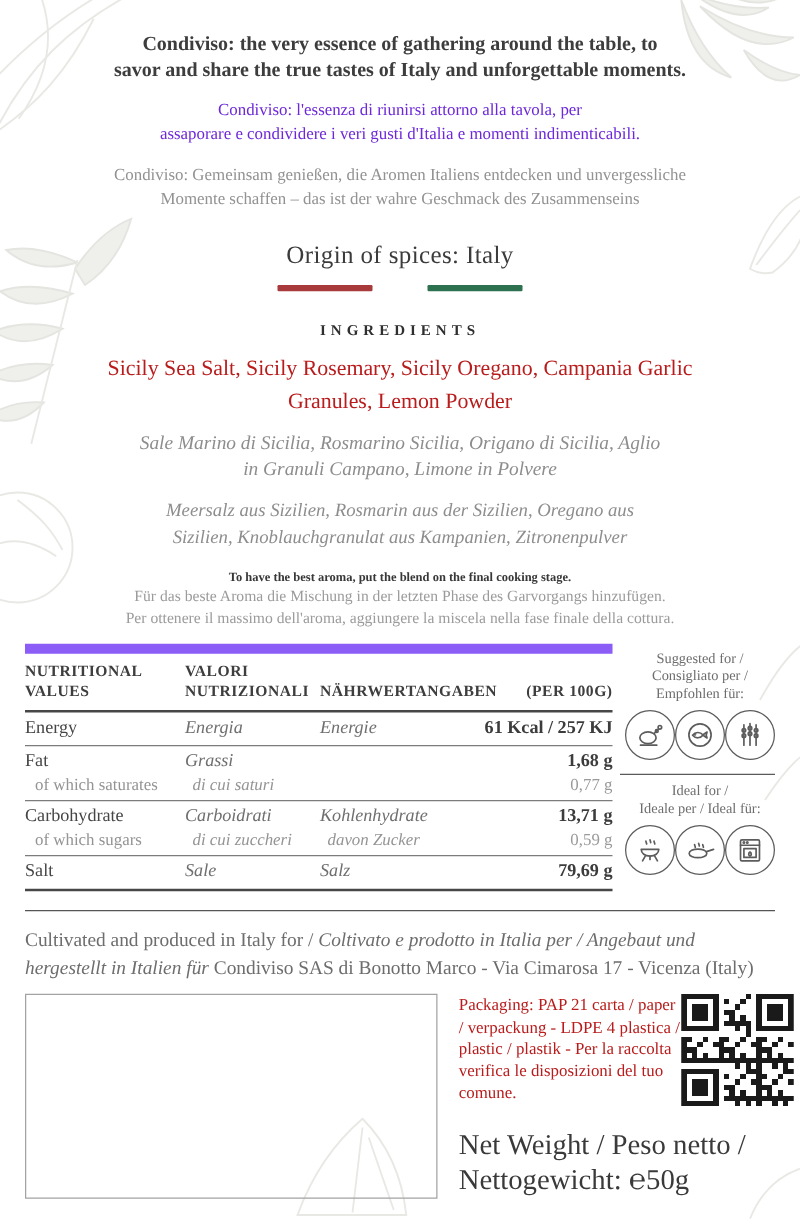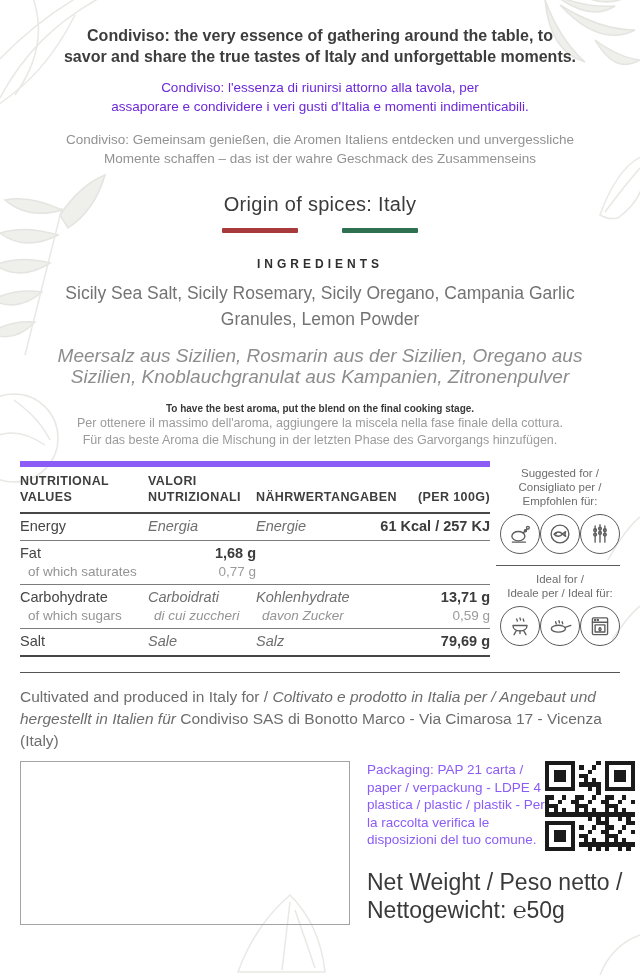--- a/index.html
+++ b/index.html
@@ -1,41 +1,41 @@
 <!DOCTYPE html>
 <html><head>
 <meta charset="utf-8">
 <style>
   html,body{margin:0;padding:0;}
   body{font-family:"Liberation Sans","DejaVu Sans",sans-serif;background:#ffffff;}
-  .page{position:relative;width:640px;height:975px;background:#fff;overflow:hidden;}
+  .page{position:relative;width:640px;height:975px;background:#fff;overflow:hidden;font-family:Liberation Serif, serif;}
   .deco{position:absolute;inset:0;pointer-events:none;}
   .content{position:relative;padding:0 20px;}
 
   .center{text-align:center;}
   .preline{white-space:pre-line;}
 
   .h-en{margin:25px auto 0;max-width:555px;font-size:16px;line-height:21px;font-weight:700;color:#3d3d3d;}
   .h-it{margin:11px auto 0;max-width:560px;font-size:13.5px;line-height:19px;color:#6d28d9;}
   .h-de{margin:14px auto 0;max-width:590px;font-size:13.5px;line-height:19px;color:#929292;}
 
   .origin-title{margin-top:25px;font-size:20px;line-height:22px;font-weight:500;color:#3b3b3b;letter-spacing:.3px;}
   .flag-bars{margin-top:13px;display:flex;justify-content:center;gap:44px;}
   .flag-bar{width:76px;height:5px;border-radius:1px;}
 
   .ing-title{margin-top:24px;font-size:12px;font-weight:600;letter-spacing:4px;color:#2f2f2f;}
-  .ing-en{margin:9px auto 0;font-size:17.5px;line-height:26px;color:#737373;}
+  .ing-en{margin:9px auto 0;font-size:17.5px;line-height:26px;color:#b91c1c;}
   .ing-it{margin:11px auto 0;font-size:15.5px;line-height:21px;color:#8d8d8d;font-style:italic;}
-  .ing-de{margin:13px auto 0;font-size:19px;line-height:21px;color:#8d8d8d;font-style:italic;}
+  .ing-de{margin:13px auto 0;font-size:15px;line-height:21px;color:#8d8d8d;font-style:italic;}
 
   .aroma-en{margin-top:16px;font-size:10px;font-weight:700;color:#383838;}
   .aroma-sub{margin-top:2px;font-size:12.5px;line-height:15px;color:#9b9b9b;}
 
   .nutrition-wrap{display:flex;margin-top:13px;}
-  .ntable{width:472px;border-top:6px solid #8b5cf6;}
+  .ntable{width:472px;border-top:8px solid #8b5cf6;}
   .nhead{display:grid;grid-template-columns:128px 108px 1fr auto;align-items:end;
          padding:6px 0 7px;border-bottom:2px solid #474747;}
   .nhead div{font-size:12.5px;font-weight:700;color:#3e3e3e;letter-spacing:.4px;line-height:16px;white-space:pre-line;}
   .nhead .c4{text-align:right;}
   .ngroup{display:grid;grid-template-columns:128px 108px 1fr auto;padding:3px 0 4px;border-bottom:1.5px solid #7c7c7c;}
   .ngroup.last{border-bottom:2px solid #474747;}
   .ngroup .main{font-size:14.5px;line-height:19px;color:#454545;}
   .ngroup .c2 .main,.ngroup .c3 .main{font-style:italic;color:#6f6f6f;}
   .ngroup .c4{text-align:right;}
   .ngroup .c4 .main{font-weight:600;color:#3c3c3c;}
@@ -55,21 +55,21 @@
 
   .produced{margin-top:13px;font-size:15.5px;line-height:22px;color:#6d6d6d;max-width:600px;}
   .produced .it{font-style:italic;}
 
   .bottom{display:flex;margin-top:9px;}
   .bottom-left{width:346px;}
   .fill-box{width:328px;height:162px;border:1px solid #a3a3a3;}
 
   .bottom-right{flex:1;padding-left:17px;}
   .pack-row{display:flex;}
-  .packaging{width:178px;font-size:13.5px;line-height:17.5px;color:#8b5cf6;}
+  .packaging{width:178px;font-size:13.5px;line-height:17.5px;color:#b91c1c;}
   .qr{margin-left:auto;width:90px;height:90px;}
   .net-weight{margin-top:17px;font-size:23px;line-height:28px;font-weight:500;color:#3a3a3a;}
 </style>
 </head>
 <body>
 
 <div class="page">
 
   <svg class="deco" width="640" height="975" viewBox="0 0 640 975">
     <g stroke="#e8e8e4" stroke-width="1.5" fill="none">
@@ -117,26 +117,28 @@
 
     <div class="origin-title center">Origin of spices: Italy</div>
     <div class="flag-bars">
       <div class="flag-bar" style="background:#a93a3c"></div>
       <div class="flag-bar" style="background:#2e7150"></div>
     </div>
 
     <div class="ing-title center">INGREDIENTS</div>
     <div class="ing-en center preline">Sicily Sea Salt, Sicily Rosemary, Sicily Oregano, Campania Garlic
 Granules, Lemon Powder</div>
+    <div class="ing-it center preline">Sale Marino di Sicilia, Rosmarino Sicilia, Origano di Sicilia, Aglio
+in Granuli Campano, Limone in Polvere</div>
     <div class="ing-de center preline">Meersalz aus Sizilien, Rosmarin aus der Sizilien, Oregano aus
 Sizilien, Knoblauchgranulat aus Kampanien, Zitronenpulver</div>
 
     <div class="aroma-en center">To have the best aroma, put the blend on the final cooking stage.</div>
+    <div class="aroma-sub center">Für das beste Aroma die Mischung in der letzten Phase des Garvorgangs hinzufügen.</div>
     <div class="aroma-sub center">Per ottenere il massimo dell'aroma, aggiungere la miscela nella fase finale della cottura.</div>
-    <div class="aroma-sub center">Für das beste Aroma die Mischung in der letzten Phase des Garvorgangs hinzufügen.</div>
 
     <div class="nutrition-wrap">
 
       <div class="ntable">
         <div class="nhead">
           <div class="c1">NUTRITIONAL
 VALUES</div>
           <div class="c2">VALORI
 NUTRIZIONALI</div>
           <div class="c3">NÄHRWERTANGABEN</div>
@@ -155,20 +157,24 @@
             </div>
           <div class="c4">
               <div class="main">61 Kcal / 257 KJ</div>
             </div>
         </div>
 
         <div class="ngroup">
           <div class="c1">
             <div class="main">Fat</div>
             <div class="sub">of which saturates</div>
+          </div>
+          <div class="c2">
+            <div class="main">Grassi</div>
+            <div class="sub">di cui saturi</div>
           </div>
           <div class="c4">
             <div class="main">1,68 g</div>
             <div class="sub">0,77 g</div>
           </div>
         </div>
 
         <div class="ngroup">
           <div class="c1">
             <div class="main">Carbohydrate</div>

